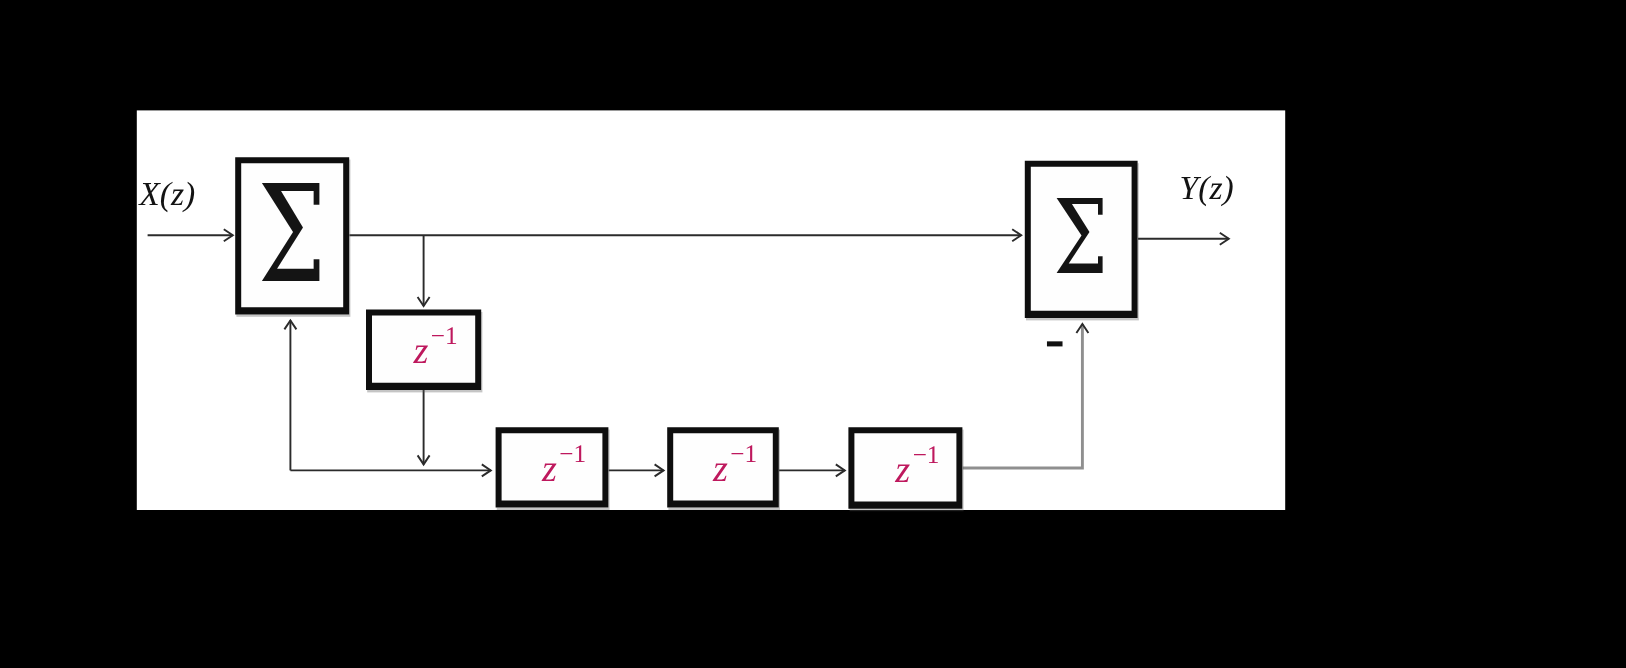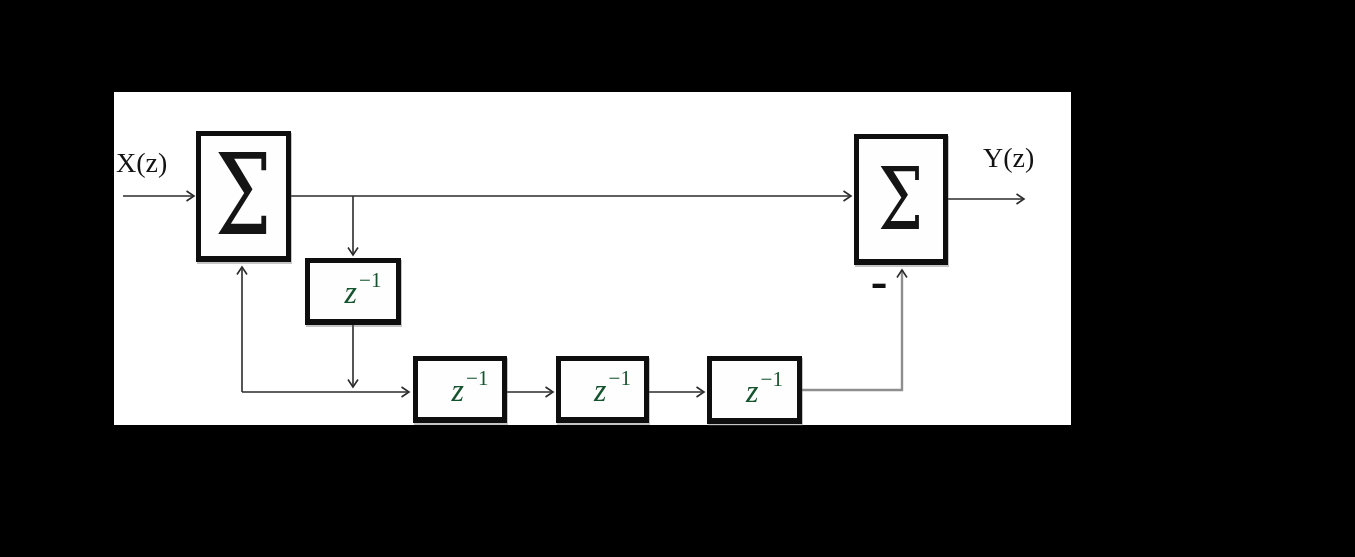--- a/index.html
+++ b/index.html
@@ -53,34 +53,35 @@
     color: #141414;
     line-height: 1;
     font-family: "DejaVu Serif", "Liberation Serif", serif;
     display: inline-block;
   }
   .sigma-large { font-size: 100px; transform: scale(0.80, 1.12); }
   .sigma-small { font-size: 78px;  transform: scale(0.82, 1.10); }
   .delay-label {
     font-style: italic;
     font-size: 32px;
-    color: #14532d;
+    color: #be185d;
     line-height: 1;
     white-space: nowrap;
     margin-left: 18px;
   }
   .delay-label sup {
     font-style: normal;
     font-size: 21px;
     position: relative;
     top: -4px;
     left: 2px;
   }
   .signal-label {
     position: absolute;
+    font-style: italic;
     font-size: 28px;
     color: #131313;
     line-height: 1;
     white-space: nowrap;
   }
   .input-label  { left: 2px;   top: 57px; }
   .output-label { left: 869px; top: 52px; }
   .minus-label {
     position: absolute;
     left: 750px;

